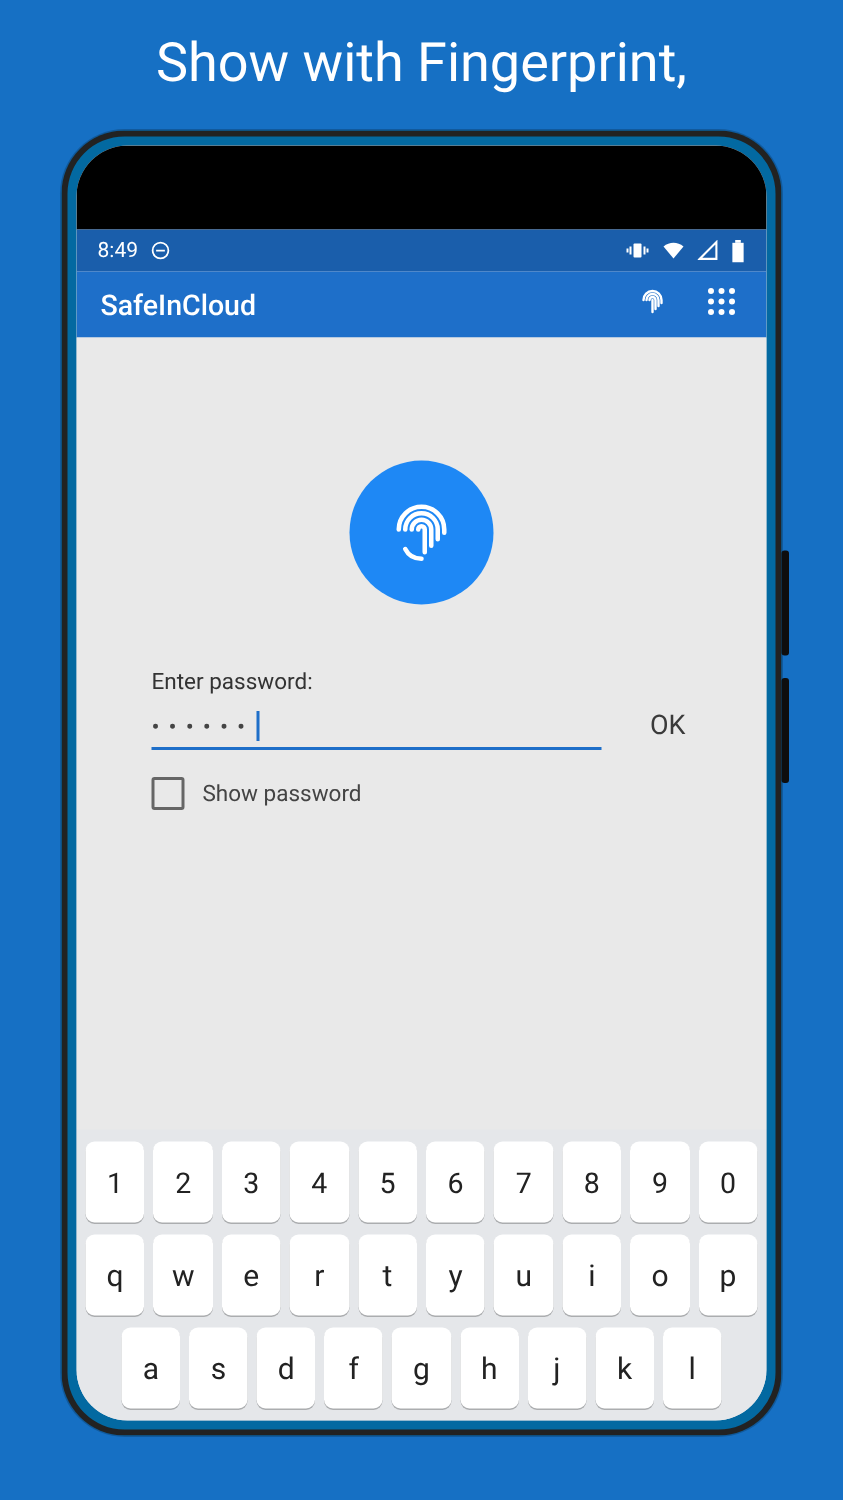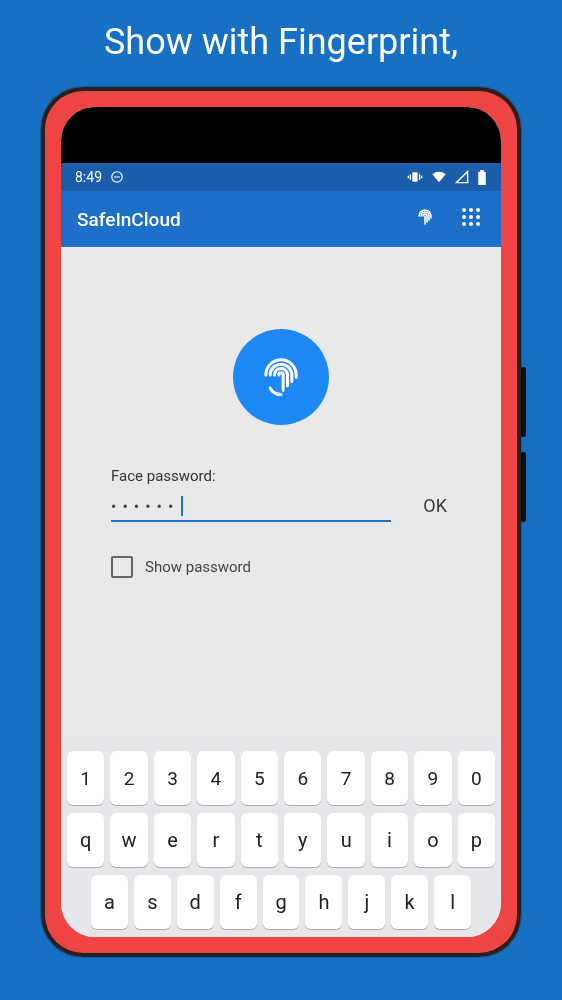--- a/index.html
+++ b/index.html
@@ -17,23 +17,23 @@
     text-align: center;
     line-height: 1.25;
     margin: 20px 20px 22px 20px;
     font-weight: 400;
   }
 
   
   .phone {
     width: 480px;
     height: 870px;
-    background: #ef4444;
+    background: #0369a1;
     border-radius: 42px;
-    padding: 20px;
+    padding: 10px;
     box-shadow: inset 0 0 0 4px #222, 0 0 0 1px rgba(0,0,0,.2);
     position: relative;
   }
   .phone-inner {
     width: 100%;
     height: 100%;
     border-radius: 34px;
     overflow: hidden;
     display: flex;
     flex-direction: column;
@@ -69,21 +69,21 @@
     color: #fff;
     display: flex; align-items: center; justify-content: space-between;
     padding: 0 14px;
     font-size: 14px;
   }
   .statusbar .left, .statusbar .right { display: flex; align-items: center; gap: 8px; }
   .statusbar svg { display: block; }
 
   
   .appbar {
-    height: 56px;
+    height: 44px;
     background: #1e6fc9;
     color: #fff;
     display: flex; align-items: center;
     padding: 0 16px;
     gap: 18px;
   }
   .appbar .title { flex: 1; font-size: 19px; font-weight: 500; }
   .appbar .iconbtn { width: 28px; height: 28px; display:flex; align-items:center; justify-content:center; }
 
   
@@ -113,21 +113,21 @@
     display: flex; align-items: center; gap: 2px;
   }
   .inputwrap .dots { letter-spacing: 6px; font-size: 16px; color: #444; }
   .caret { width: 1.5px; height: 20px; background: #1e6fc9; display: inline-block; }
   .okbtn {
     background: none; border: none;
     font-size: 18px; color: #3a3a3a;
     padding: 0 4px 6px 4px;
     font-family: inherit;
   }
-  .showrow { margin-top: 34px; display:flex; align-items:center; gap: 12px; }
+  .showrow { margin-top: 18px; display:flex; align-items:center; gap: 12px; }
   .checkbox {
     width: 22px; height: 22px; border: 2px solid #666; border-radius: 2px;
     background: #e9e9e9;
   }
   .showrow .lbl { font-size: 15px; color: #444; }
 
   
   .keyboard {
     background: #e5e7ea;
     padding: 8px 6px 0 6px;
@@ -237,21 +237,21 @@
             <path d="M5 12a7 7 0 0 1 14 0v1"></path>
             <path d="M7 12a5 5 0 0 1 10 0v3"></path>
             <path d="M9 12a3 3 0 0 1 6 0v5"></path>
             <path d="M11 12a1 1 0 0 1 2 0v7"></path>
             <path d="M12 21c-2 0-4-1-5-3"></path>
           </svg>
         </span>
       </div>
 
       <div class="form">
-        <div class="label">Face password:</div>
+        <div class="label">Enter password:</div>
         <div class="pwrow">
           <div class="inputwrap">
             <span class="dots">••••••</span>
             <span class="caret"></span>
           </div>
           <button class="okbtn">OK</button>
         </div>
         <div class="showrow">
           <div class="checkbox"></div>
           <div class="lbl">Show password</div>

